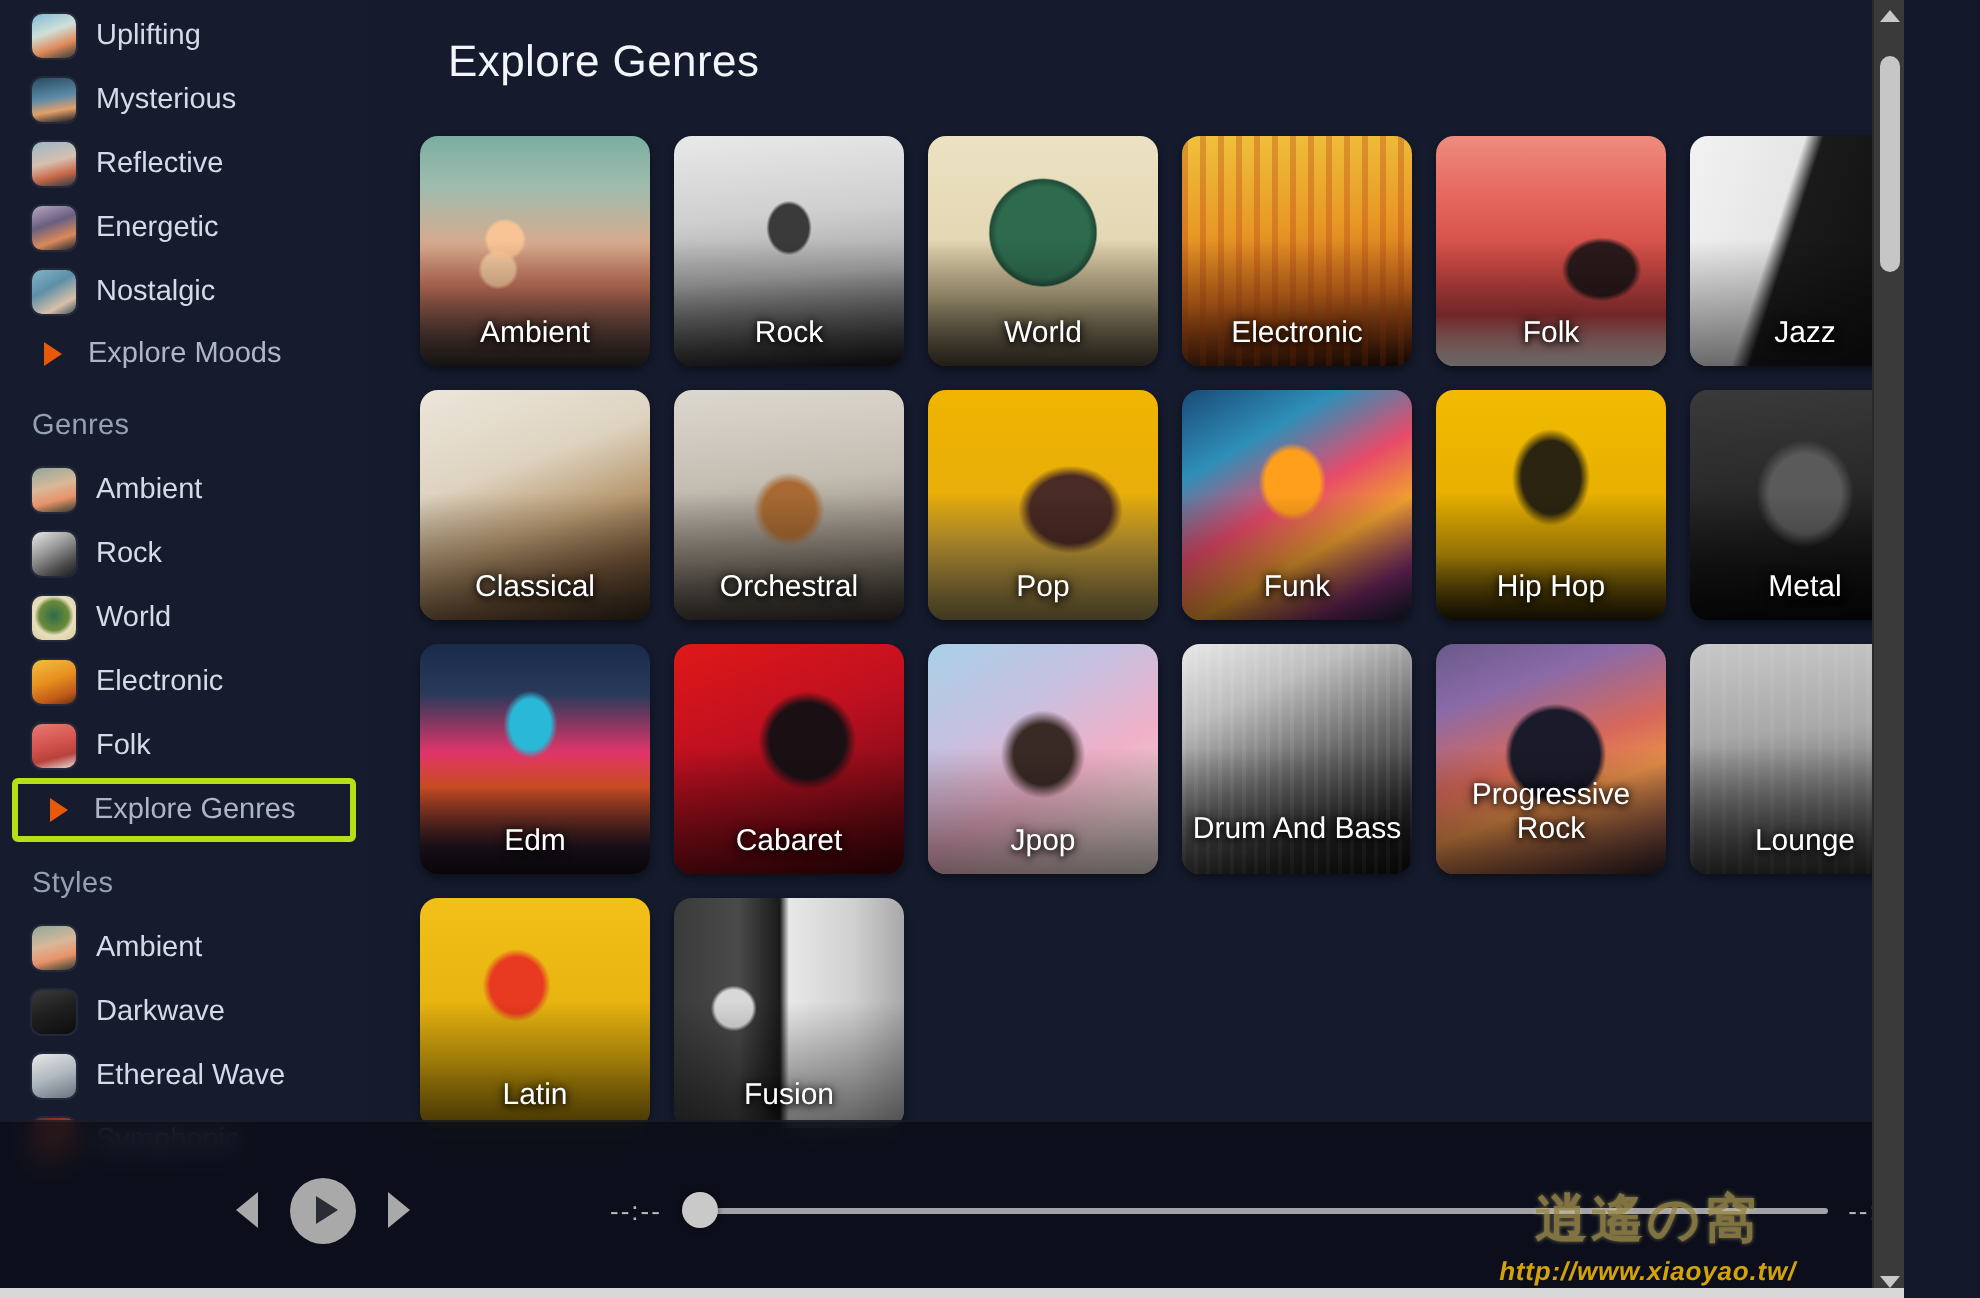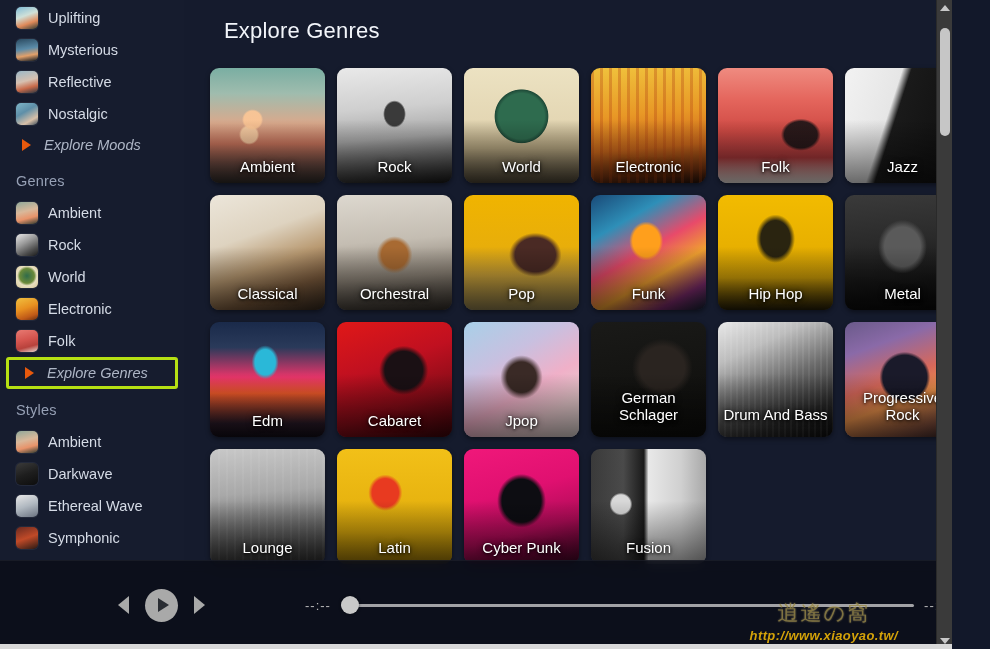--- a/index.html
+++ b/index.html
@@ -51,21 +51,20 @@
     font-size: 14.5px;
     white-space: nowrap;
   }
   .sb-explore {
     display: flex;
     align-items: center;
     height: 30px;
     padding-left: 22px;
     gap: 13px;
     cursor: pointer;
-    font-style: italic;
   }
   .sb-explore .sb-label { color: #aeb6c6; }
   .tri {
     width: 0; height: 0;
     border-left: 9px solid #e8590c;
     border-top: 6px solid transparent;
     border-bottom: 6px solid transparent;
   }
   .sb-explore.highlight {
     margin: 0 6px 0 6px;
@@ -344,22 +343,22 @@
 
   
   #watermark {
     position: absolute;
     right: 54px; bottom: 6px;
     text-align: center;
     pointer-events: none;
   }
   #wm-logo {
     color: #9a8a4a;
-    font-size: 21px;
-    font-weight: normal;
+    font-size: 26px;
+    font-weight: bold;
     letter-spacing: 2px;
     text-shadow: 0 0 2px rgba(255,230,150,.55);
     opacity: .82;
   }
   #wm-url {
     color: #eab308;
     font-size: 13px;
     font-style: italic;
     font-weight: bold;
     letter-spacing: .4px;
@@ -424,20 +423,24 @@
       </div>
       <div class="sb-item">
         <span class="sb-thumb t-mysterious"></span>
         <span class="sb-label">Mysterious</span>
       </div>
       <div class="sb-item">
         <span class="sb-thumb t-reflective"></span>
         <span class="sb-label">Reflective</span>
       </div>
       <div class="sb-item">
+        <span class="sb-thumb t-energetic"></span>
+        <span class="sb-label">Energetic</span>
+      </div>
+      <div class="sb-item">
         <span class="sb-thumb t-nostalgic"></span>
         <span class="sb-label">Nostalgic</span>
       </div>
     </div>
 
     <div class="sb-explore">
       <span class="tri"></span>
       <span class="sb-label">Explore Moods</span>
     </div>
 
@@ -567,50 +570,40 @@
       <div class="card">
         <div class="art a-cabaret"></div>
         <div class="shade"></div>
         <div class="cap">Cabaret</div>
       </div>
       <div class="card">
         <div class="art a-jpop"></div>
         <div class="shade"></div>
         <div class="cap">Jpop</div>
       </div>
-      <div class="card">
-        <div class="art a-german"></div>
-        <div class="shade"></div>
-        <div class="cap two">German Schlager</div>
-      </div>
 
       <div class="card">
         <div class="art a-dnb"></div>
         <div class="shade"></div>
         <div class="cap two">Drum And Bass</div>
       </div>
       <div class="card">
         <div class="art a-progrock"></div>
         <div class="shade"></div>
         <div class="cap two">Progressive Rock</div>
       </div>
       <div class="card">
         <div class="art a-lounge"></div>
         <div class="shade"></div>
         <div class="cap">Lounge</div>
       </div>
       <div class="card">
         <div class="art a-latin"></div>
         <div class="shade"></div>
         <div class="cap">Latin</div>
-      </div>
-      <div class="card">
-        <div class="art a-cyberpunk"></div>
-        <div class="shade"></div>
-        <div class="cap">Cyber Punk</div>
       </div>
       <div class="card">
         <div class="art a-fusion"></div>
         <div class="shade"></div>
         <div class="cap">Fusion</div>
       </div>
     </div>
   </div>
 
   <div id="player">

